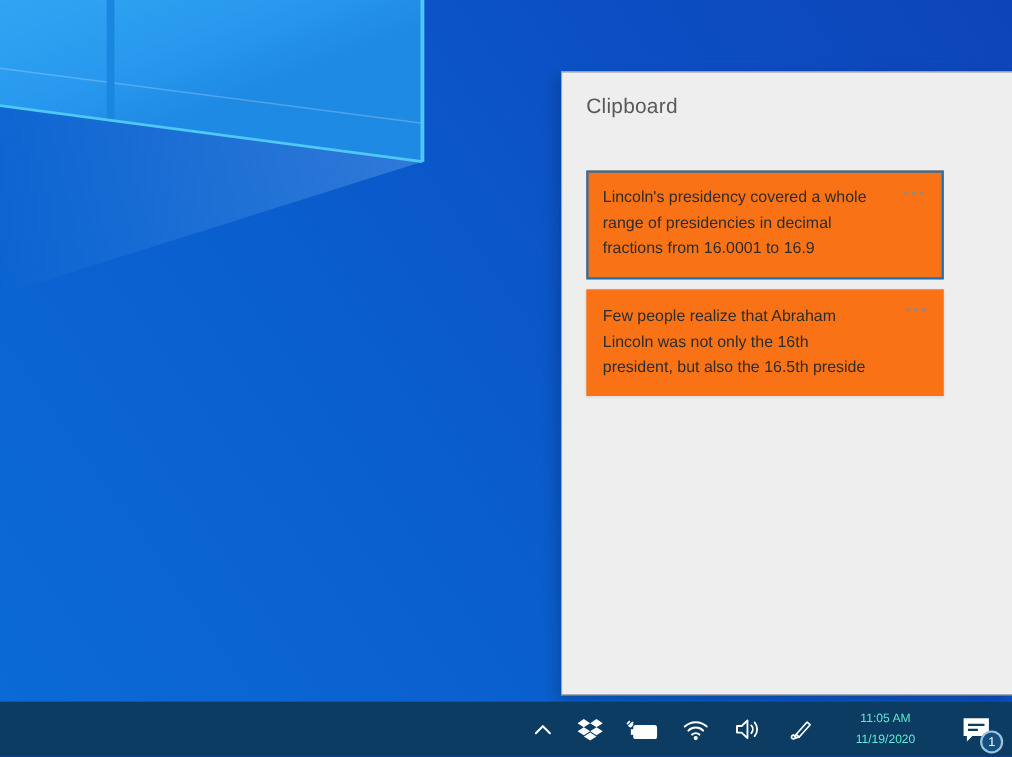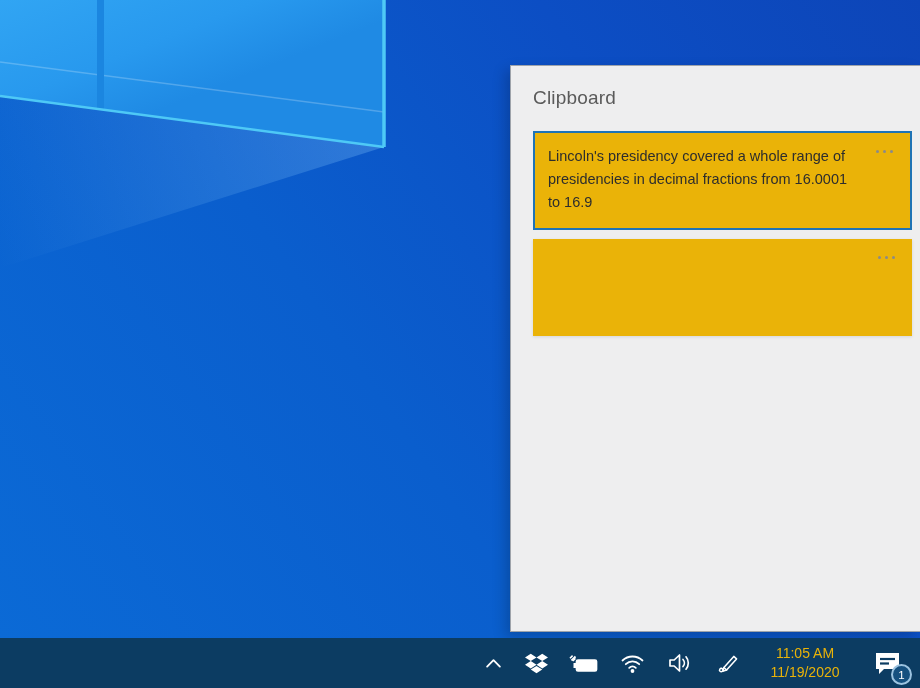--- a/index.html
+++ b/index.html
@@ -15,22 +15,22 @@
     position:absolute;left:510px;top:65px;width:410px;height:567px;
     background:#eeeeef;
     border:1px solid #9ea3aa;border-right:none;
     box-sizing:border-box;
     box-shadow:-5px 5px 12px rgba(0,0,0,.18);
   }
   .panel-title{
     margin:21px 0 12px 22px;font-size:19px;color:#5a5a5a;letter-spacing:.2px;
   }
   .clip-card{
-    position:absolute;left:22px;width:379px;background:#eab308;
-    box-sizing:border-box;cursor:pointer;
+    position:absolute;left:22px;width:325px;background:#f97316;
+    box-sizing:border-box;cursor:pointer;margin-top:24px;
   }
   .clip-card.selected{
     top:65px;height:99px;border:2px solid #1e73b5;
     padding:12px 62px 12px 13px;
   }
   .clip-card.plain{
     top:173px;height:97px;border:none;
     padding:14px 62px 14px 15px;
     box-shadow:0 1px 3px rgba(0,0,0,.10);
   }
@@ -50,21 +50,21 @@
   .tray{display:flex;align-items:center;height:100%;}
   .tray-btn{
     height:100%;display:flex;align-items:center;justify-content:center;
     cursor:pointer;
   }
   .tray-btn svg{display:block;}
   .w-chev{width:38px;}
   .w-icn{width:48px;}
   .clock{
     width:106px;display:flex;flex-direction:column;align-items:center;
-    color:#eab308;font-size:14px;line-height:19px;cursor:pointer;
+    color:#5eead4;font-size:11px;line-height:19px;cursor:pointer;
     text-align:center;
   }
   .action-center{
     position:relative;width:34px;margin:0 16px 0 12px;height:100%;
     display:flex;align-items:center;justify-content:center;cursor:pointer;
   }
   .badge{
     position:absolute;right:-8px;bottom:3px;width:17px;height:17px;
     border-radius:50%;background:#15507f;border:2px solid #9cc3e0;
     color:#ffffff;font-size:11.5px;display:flex;align-items:center;justify-content:center;
@@ -106,20 +106,21 @@
   <div class="clip-card selected">
     <div class="clip-text">Lincoln's presidency covered a whole range of presidencies in decimal fractions from 16.0001 to 16.9</div>
     <div class="card-menu">
       <span class="dot"></span>
       <span class="dot"></span>
       <span class="dot"></span>
     </div>
   </div>
 
   <div class="clip-card plain">
+    <div class="clip-text">Few people realize that Abraham Lincoln was not only the 16th president, but also the 16.5th preside</div>
     <div class="card-menu">
       <span class="dot"></span>
       <span class="dot"></span>
       <span class="dot"></span>
     </div>
   </div>
 </div>
 
 <div class="taskbar">
   <div class="tray">

